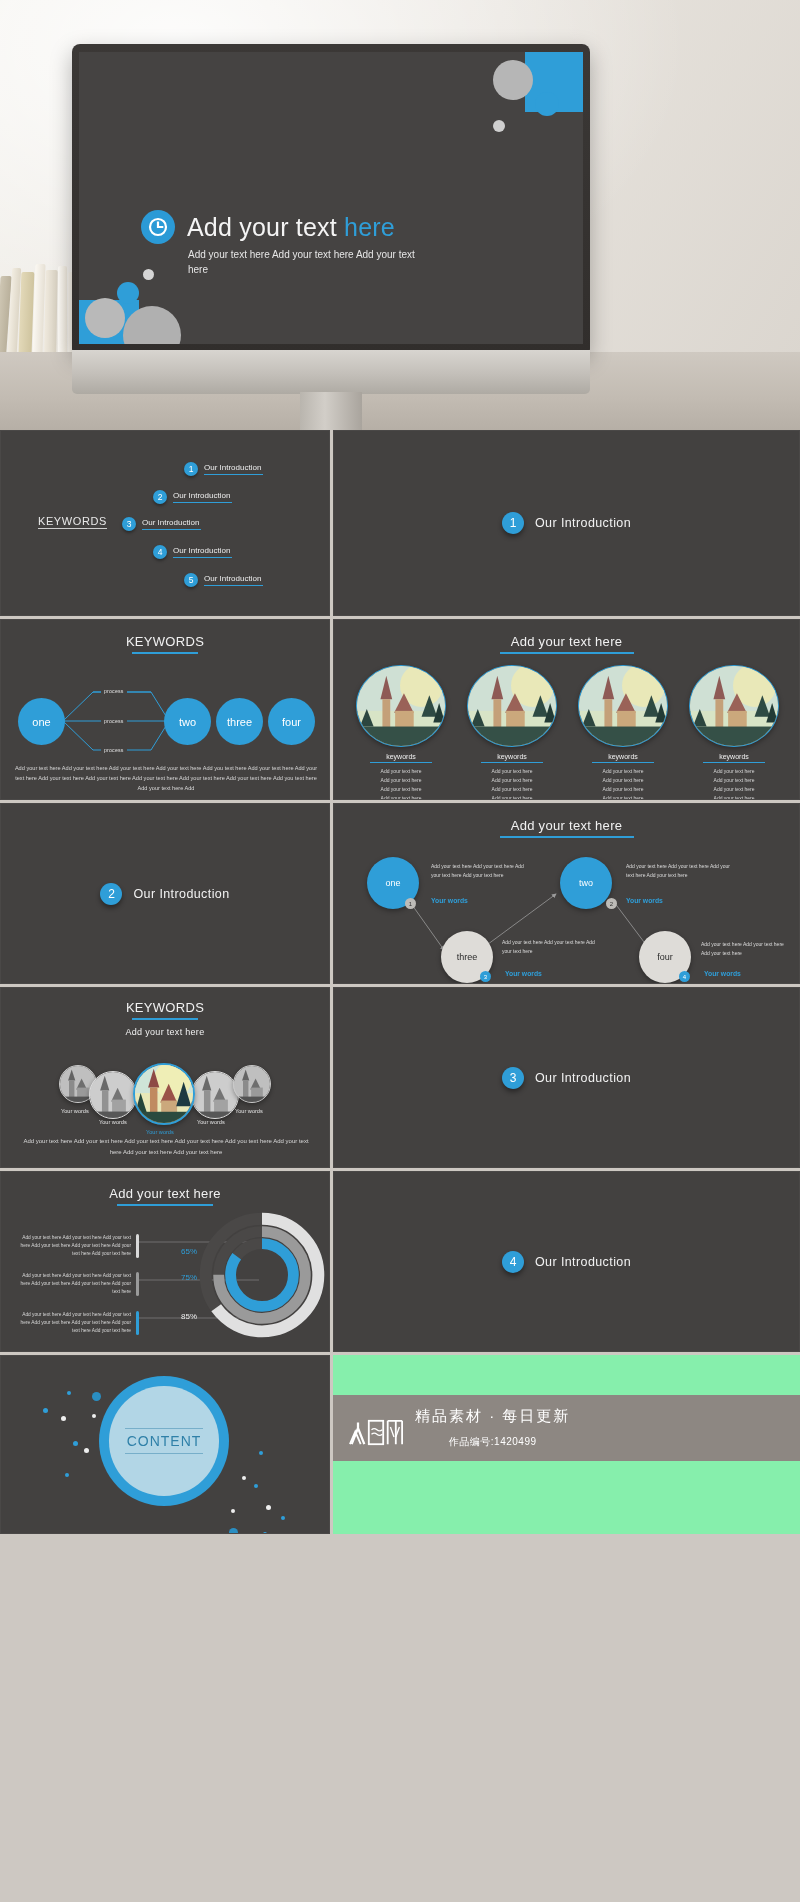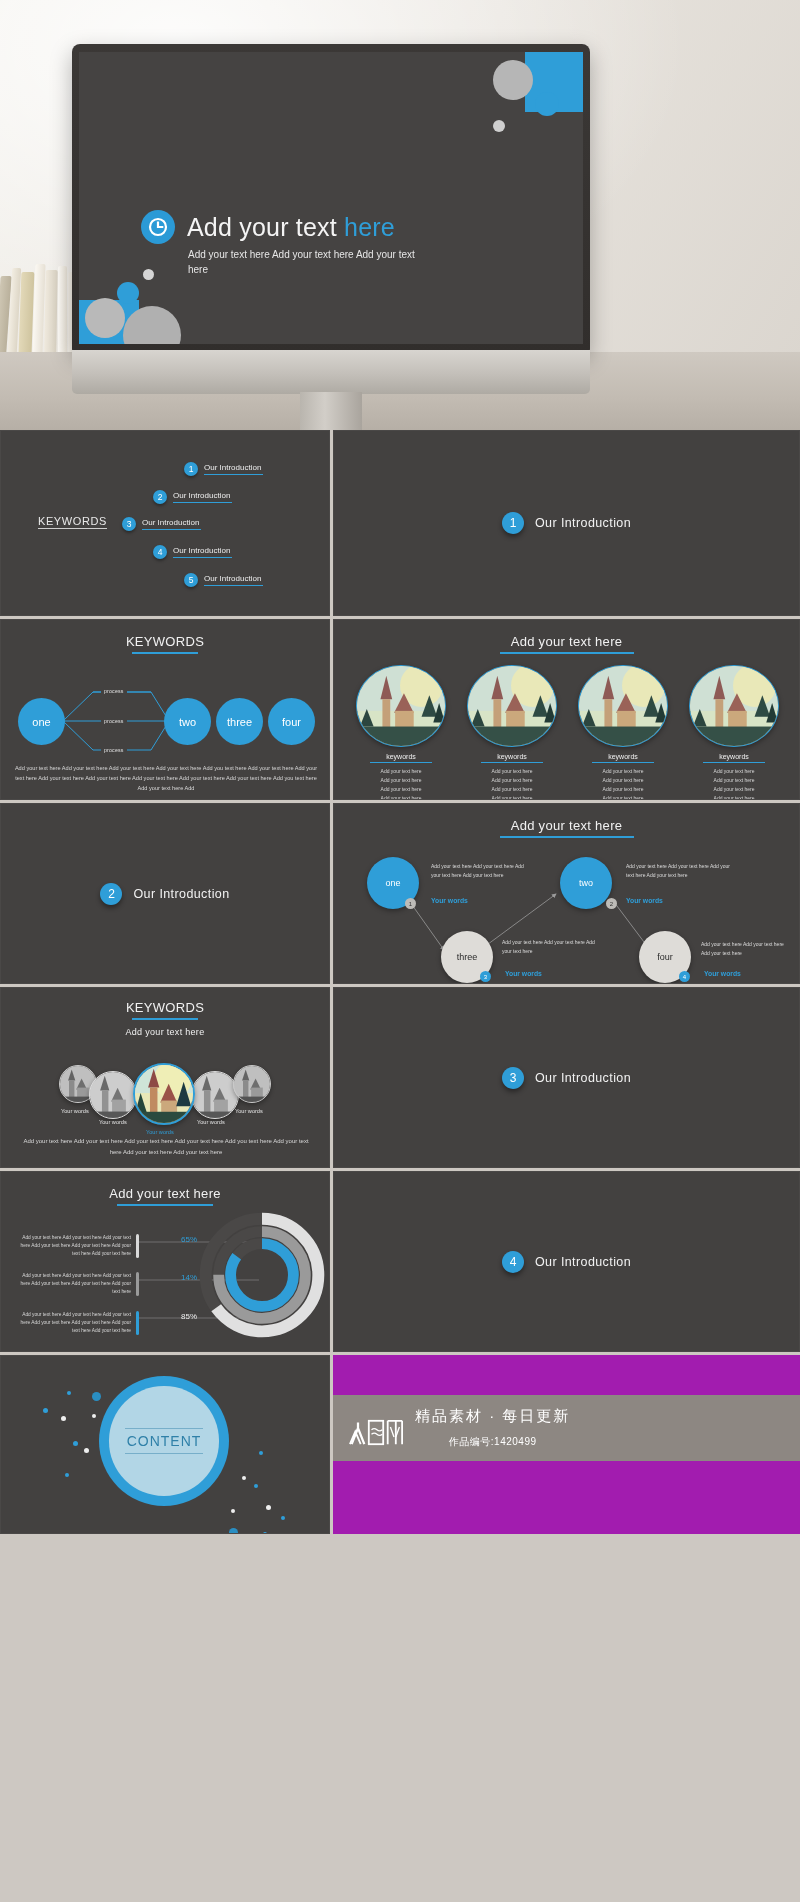--- a/index.html
+++ b/index.html
@@ -564,22 +564,22 @@
         <span class="legend-txt">Add your text here Add your text here Add your text here Add your text here Add your text here Add your text here Add your text here</span>
         <span class="legend-bar" style="height:24px; background:#2f9ed8;"></span>
       </div>
 
       <svg width="200" height="110" viewBox="0 0 200 110" style="position:absolute; left:138px; top:58px;">
         <line x1="0" y1="12" x2="120" y2="12" stroke="#8e8e8e" stroke-width="0.6"></line>
         <line x1="0" y1="50" x2="120" y2="50" stroke="#8e8e8e" stroke-width="0.6"></line>
         <line x1="0" y1="88" x2="120" y2="88" stroke="#8e8e8e" stroke-width="0.6"></line>
       </svg>
 
-      <span class="pct" style="left:180px; top:63px; color:#2f9ed8;">65%</span>
-      <span class="pct" style="left:180px; top:101px; color:#2f9ed8;">14%</span>
+      <span class="pct" style="left:180px; top:75px; color:#2f9ed8;">65%</span>
+      <span class="pct" style="left:180px; top:101px; color:#2f9ed8;">75%</span>
       <span class="pct" style="left:180px; top:140px; color:#ededed;text-align:center;">85%</span>
 
       <svg width="130" height="130" viewBox="0 0 120 120" style="position:absolute; left:196px; top:38px;">
 
         <circle cx="60" cy="60" r="52" fill="none" stroke="#4a4847" stroke-width="11"></circle>
         <circle cx="60" cy="60" r="52" fill="none" stroke="#e0e0e0" stroke-width="11" stroke-dasharray="212.4 114.4" transform="rotate(-90 60 60)"></circle>
 
         <circle cx="60" cy="60" r="40" fill="none" stroke="#4a4847" stroke-width="10"></circle>
         <circle cx="60" cy="60" r="40" fill="none" stroke="#9a9a9a" stroke-width="10" stroke-dasharray="188.5 62.8" transform="rotate(-90 60 60)"></circle>
 
@@ -612,21 +612,21 @@
       <span class="dot" style="left:258px; top:95px; width:4px;  height:4px; background:#2f9ed8;"></span>
       <span class="dot" style="left:241px; top:120px; width:4px; height:4px; background:#eeeeee;"></span>
       <span class="dot" style="left:253px; top:128px; width:4px; height:4px; background:#2f9ed8;"></span>
       <span class="dot" style="left:265px; top:149px; width:5px; height:5px; background:#eeeeee;"></span>
       <span class="dot" style="left:230px; top:153px; width:4px; height:4px; background:#eeeeee;"></span>
       <span class="dot" style="left:280px; top:160px; width:4px; height:4px; background:#2f9ed8;"></span>
       <span class="dot" style="left:228px; top:172px; width:9px; height:9px; background:#2a8ec2;"></span>
       <span class="dot" style="left:262px; top:176px; width:4px; height:4px; background:#2f9ed8;"></span>
     </div>
 
-    <div style="position:absolute; left:333px; top:925px; width:467px; height:179px; background:#a21caf;">
+    <div style="position:absolute; left:333px; top:925px; width:467px; height:179px; background:#86efac;">
       <div class="wm" style="left:0; top:40px; width:467px; height:66px; position:absolute;">
         <svg class="wm-logo" viewBox="0 0 120 84">
           <path d="M6 78 L20 42 L34 78 M20 42 L20 30" fill="none" stroke="#fff" stroke-width="5"></path>
           <path d="M2 78 L14 50 L26 78" fill="none" stroke="#fff" stroke-width="4"></path>
           <rect x="44" y="26" width="32" height="52" fill="none" stroke="#fff" stroke-width="4"></rect>
           <path d="M50 46 q6 -5 12 0 t12 0" fill="none" stroke="#fff" stroke-width="3"></path>
           <path d="M50 56 q6 -5 12 0 t12 0" fill="none" stroke="#fff" stroke-width="3"></path>
           <path d="M86 26 L86 78 M104 26 L104 78 M86 26 L118 26 M118 26 L118 78" fill="none" stroke="#fff" stroke-width="4"></path>
           <path d="M92 40 L100 62 M112 40 L104 62" fill="none" stroke="#fff" stroke-width="3"></path>
         </svg>

